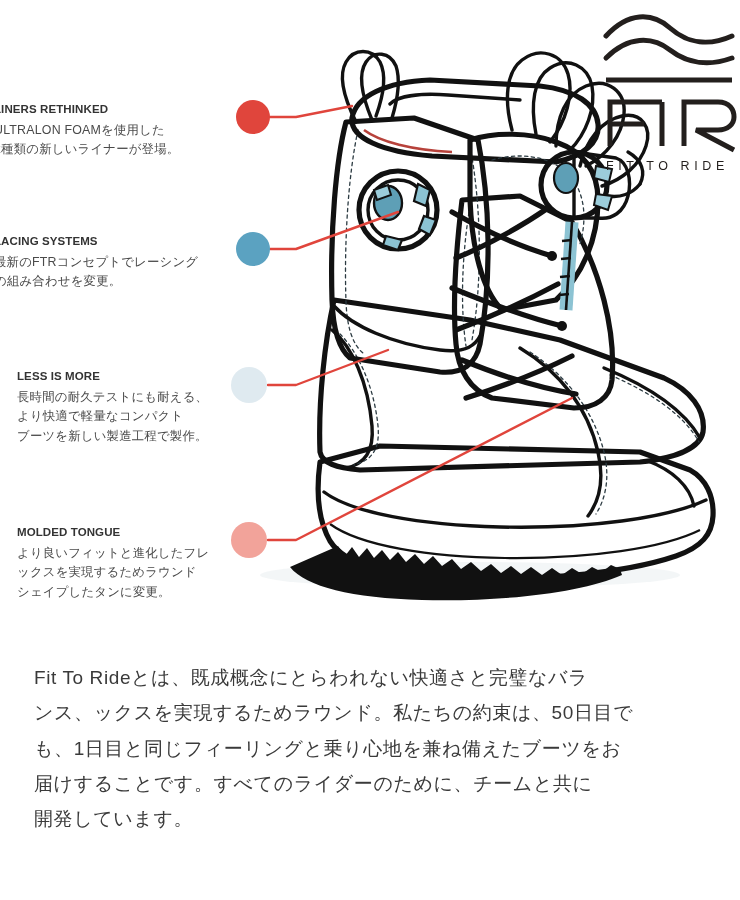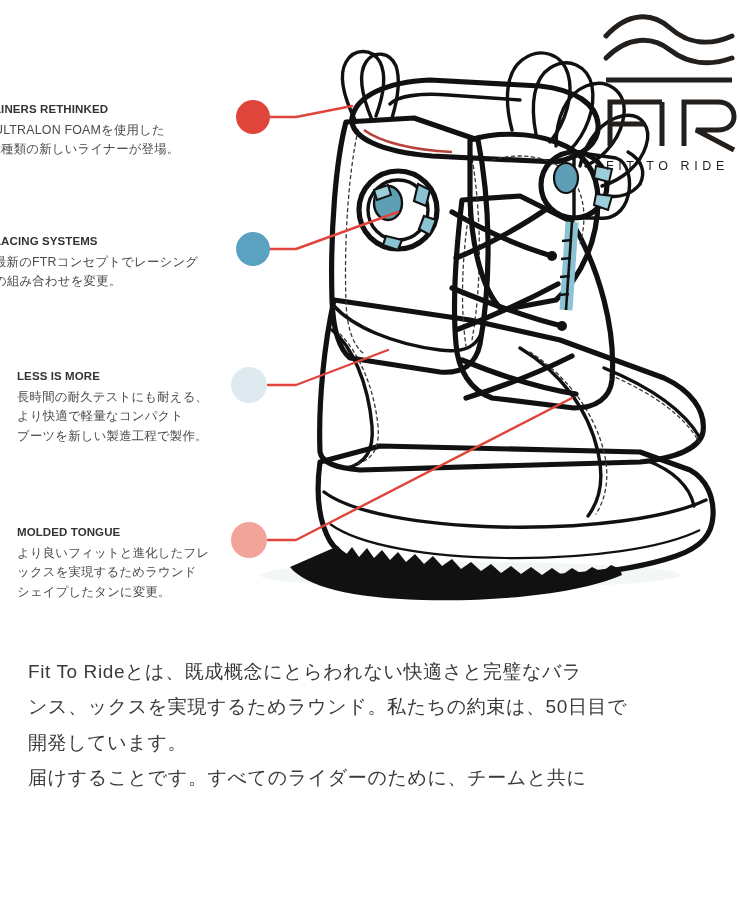--- a/index.html
+++ b/index.html
@@ -74,21 +74,21 @@
   #dot-4 { left: 231px; top: 522px; width: 36px; height: 36px; background: #f2a39a; }
 
   
   #lede {
     position: absolute;
     left: 22px;
     top: 648px;
     width: 700px;
   }
   #lede p {
-    margin: 6px;
+    margin: 12px;
     font-size: 19px;
     line-height: 1.86;
     color: #3a3a3a;
     letter-spacing: 0.6px;
     font-weight: 400;
   }
   #lede p span { display: block; white-space: nowrap; }
 </style>
 </head>
 <body>
@@ -324,16 +324,17 @@
       <span>シェイプしたタンに変更。</span>
     </p>
   </div>
 
 </div>
 
 <div id="lede">
   <p>
     <span>Fit To Rideとは、既成概念にとらわれない快適さと完璧なバラ</span>
     <span>ンス、ックスを実現するためラウンド。私たちの約束は、50日目で</span>
+    <span>も、1日目と同じフィーリングと乗り心地を兼ね備えたブーツをお</span>
+    <span>届けすることです。すべてのライダーのために、チームと共に</span>
     <span>開発しています。</span>
-    <span>届けすることです。すべてのライダーのために、チームと共に</span>
   </p>
 </div>
 
 </body></html>

